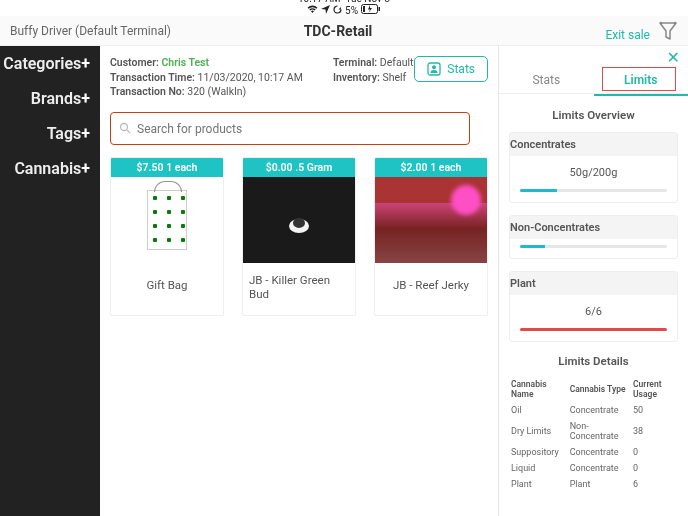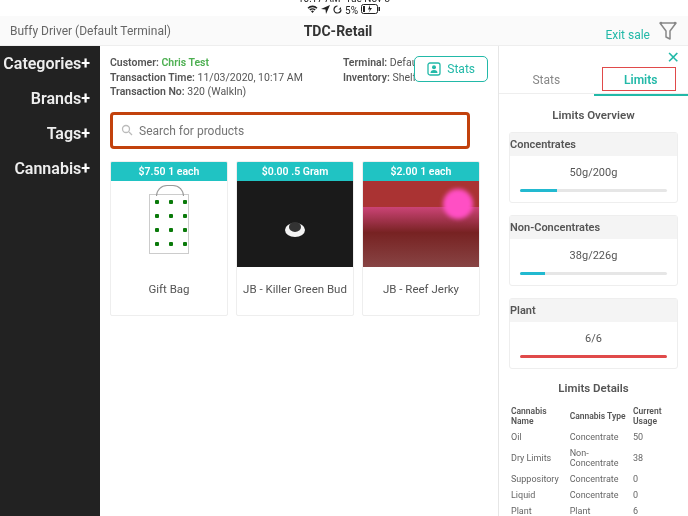--- a/index.html
+++ b/index.html
@@ -10,27 +10,27 @@
   .topbar .title { position:absolute; left:0; right:12px; text-align:center; font-weight:700; color:#333; pointer-events:none; font-size:14px;}
   .topbar .exit { margin-left:auto; display:flex; align-items:flex-end; gap:8px; position:relative; z-index:2;}
   .exit-sale { color:#22b9a8; font-size:12px; cursor:pointer;}
   .funnel-icon svg { display:block; }
   .main { display:flex; height: calc(516px - 46px); }
   .sidebar { width:100px; background:#222; color:#fff; display:flex; flex-direction:column; }
   .sidebar-item { display:flex; align-items:center; justify-content:flex-end; padding:8px 10px; font-size:16px; font-weight:600; color:#eee; cursor:pointer;}
   .plus { color:#fff; font-weight:700; }
   .content { flex:1; display:flex; min-width:0;}
   .center { flex:1; padding:10px 10px 0 10px; min-width:0; position:relative;}
-  .meta { font-size:10.5px; color:#888; line-height:1.4; display:flex; gap:40px; }
+  .meta { font-size:10.5px; color:#888; line-height:1.4; display:flex; gap:30px; }
   .meta b { color:#555; font-weight:600;}
   .meta .cust { color:#4caf50; font-weight:600; cursor:pointer;}
   .stats-btn { position:absolute; top:10px; right:10px; border:1px solid #22b9a8; color:#22b9a8; border-radius:5px; padding:5px 12px; font-size:12px; display:flex; align-items:center; gap:6px; cursor:pointer; background:#fff;}
-  .search { margin-top:12px; display:flex; align-items:center; gap:6px; border:3px solid #c2410c; border-radius:4px; padding:6px 8px; width:360px;}
+  .search { margin-top:12px; display:flex; align-items:center; gap:6px; border:1px solid #c2410c; border-radius:4px; padding:6px 8px; width:360px;}
   .search input { border:none; outline:none; font-size:12px; color:#888; flex:1; background:transparent;}
-  .cards { display:flex; gap:8px; margin-top:12px; }
+  .cards { display:flex; gap:18px; margin-top:12px; }
   .card { width:118px; border:1px solid #eee; border-radius:2px; display:flex; flex-direction:column; overflow:hidden; cursor:pointer;}
   .price-tag { background:#20c3c3; color:#fff; font-size:10.5px; text-align:center; padding:3px 0; font-weight:600;}
   .thumb { height:86px; background:#ddd; display:flex; align-items:center; justify-content:center; position:relative;}
   .name { font-size:11.5px; color:#555; padding:10px 6px 14px; min-height:48px; display:flex; align-items:center; justify-content:center;}
   .right-panel { width:190px; border-left:1px solid #e6e6e6; display:flex; flex-direction:column; background:#fff; overflow:hidden;}
   .closex { align-self:flex-end; color:#22b9a8; font-size:16px; padding:2px 8px 0 0; cursor:pointer; font-weight:300;}
   .panel-tabs { display:flex; border-bottom:1px solid #eee; }
   .panel-tab { flex:1; text-align:center; font-size:12px; padding:6px 0; color:#888; cursor:pointer;}
   .panel-tab.active { color:#22b9a8; font-weight:600; }
   .tab-highlight { border:1.5px solid #e04a4a; position:absolute; width:74px; height:24px; margin-left:-2px; margin-top:-1px; pointer-events:none;}
@@ -210,21 +210,20 @@
         <div class="lim-card">
           <div class="lim-head">Concentrates</div>
           <div class="lim-val">50g/200g</div>
           <div class="bar">
               <div class="bar-fill" style="width:25%"></div>
             </div>
         </div>
 
         <div class="lim-card">
           <div class="lim-head">Non-Concentrates</div>
-          <div class="lim-val">38g/226g</div>
           <div class="bar">
               <div class="bar-fill" style="width:17%"></div>
             </div>
         </div>
 
         <div class="lim-card">
           <div class="lim-head">Plant</div>
           <div class="lim-val">6/6</div>
           <div class="bar">
               <div class="bar-fill red" style="width:100%"></div>

